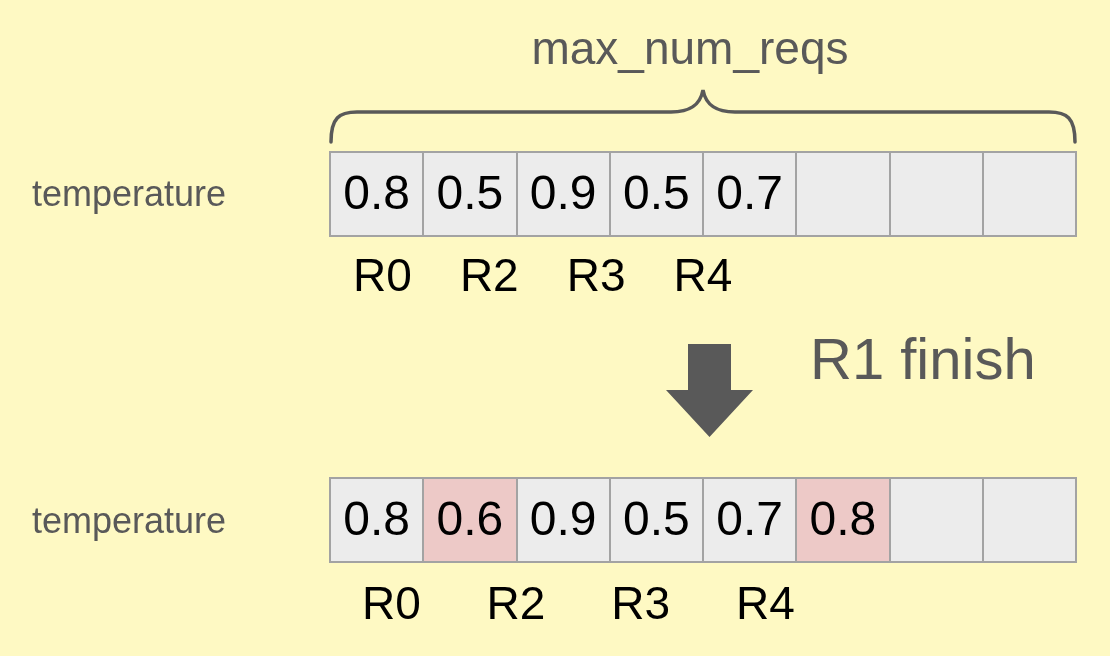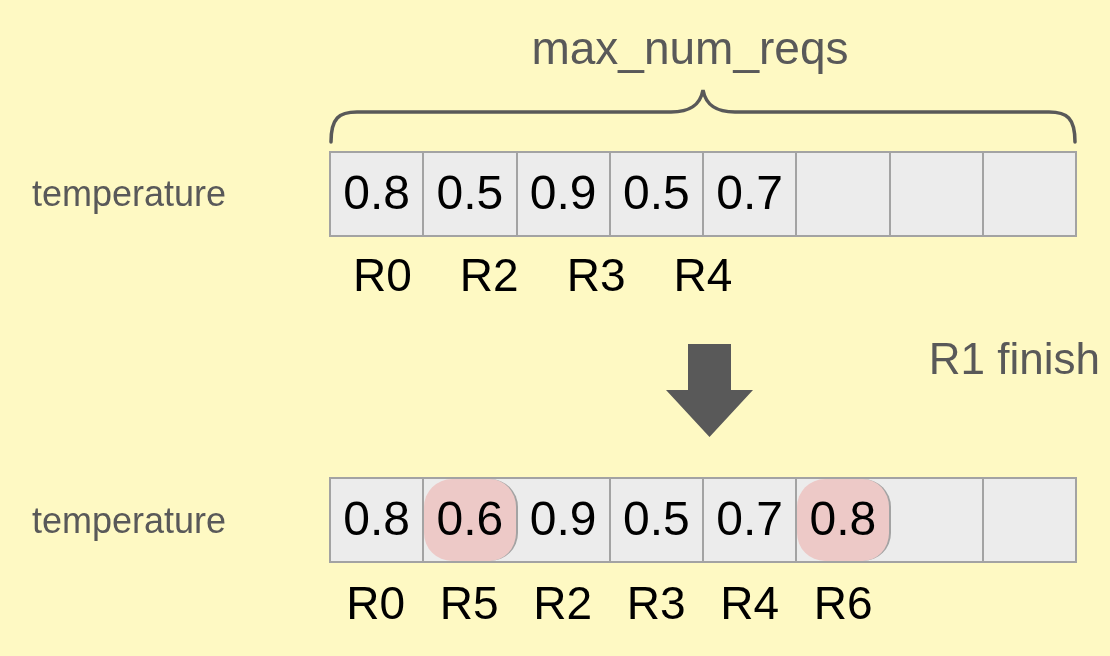--- a/index.html
+++ b/index.html
@@ -53,43 +53,42 @@
     flex: 1 1 0;
     border-right: 2px solid var(--cell-border);
     background: var(--cell-bg);
     text-align: center;
     font-size: 48px;
     line-height: 80px;
     color: var(--number-text);
     overflow: hidden;
   }
   .cell:last-child { border-right: none; }
-  .cell.highlight { background: var(--highlight-bg); border-radius: 28px; }
+  .cell.highlight { background: var(--highlight-bg); }
   .label-row {
     position: absolute;
     left: 329px; width: 748px;
     display: flex;
-    justify-content: flex-end;
   }
   .label-row.first { top: 250px; }
   .label-row.second { top: 578px; }
   .label-slot {
     flex: 1 1 0;
     text-align: center;
     font-size: 46px;
     line-height: 50px;
     color: #000000;
     white-space: nowrap;
   }
   .arrow-svg { position: absolute; left: 666px; top: 344px; }
   .transition-text {
     position: absolute;
     left: 810px; top: 330px; width: 290px;
-    text-align: right;
-    font-size: 44px;
+    text-align: left;
+    font-size: 58px;
     line-height: 58px;
     color: var(--gray-text);
     white-space: nowrap;
   }
 </style>
 </head>
 <body>
 
 <div class="canvas">
 
@@ -138,22 +137,20 @@
     <div class="cell">0.9</div>
     <div class="cell">0.5</div>
     <div class="cell">0.7</div>
     <div class="cell highlight">0.8</div>
     <div class="cell"></div>
     <div class="cell"></div>
   </div>
 
   <div class="label-row second">
     <div class="label-slot">R0</div>
-    <div class="label-slot">R5</div>
     <div class="label-slot">R2</div>
     <div class="label-slot">R3</div>
     <div class="label-slot">R4</div>
-    <div class="label-slot">R6</div>
     <div class="label-slot"></div>
     <div class="label-slot"></div>
   </div>
 
 </div>
 
 </body></html>

